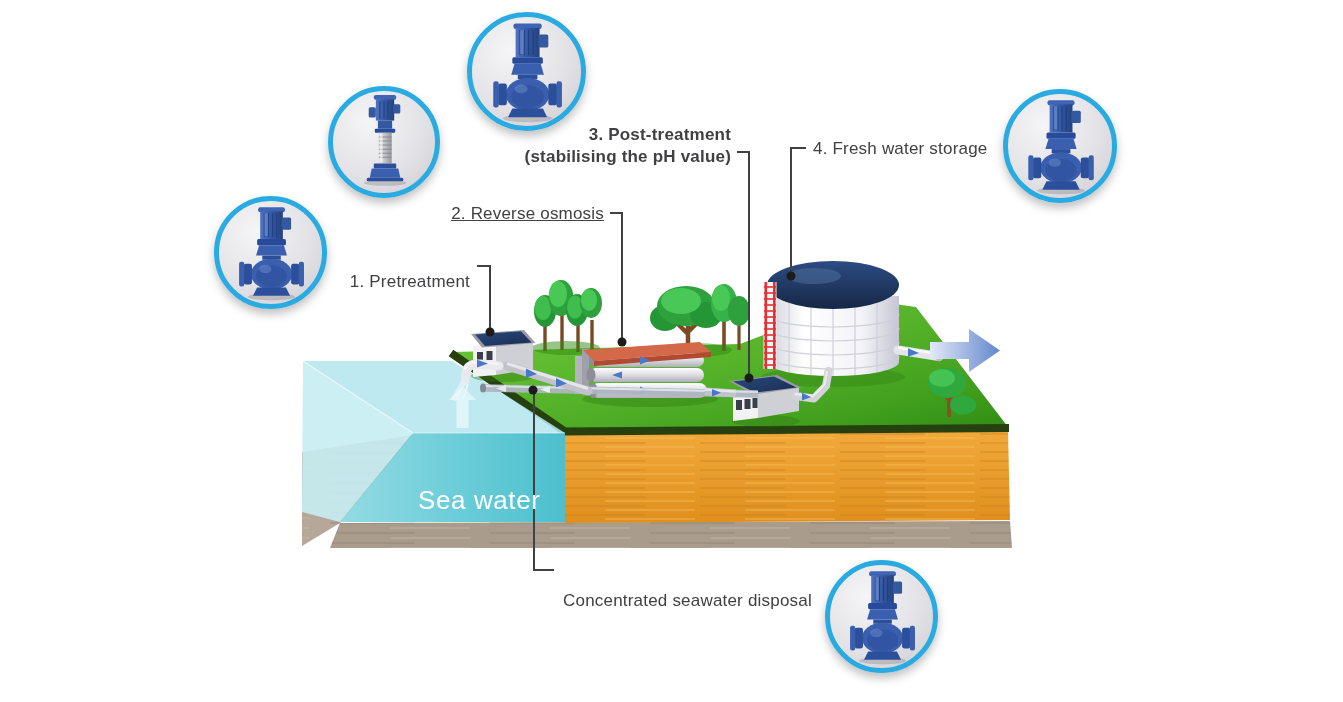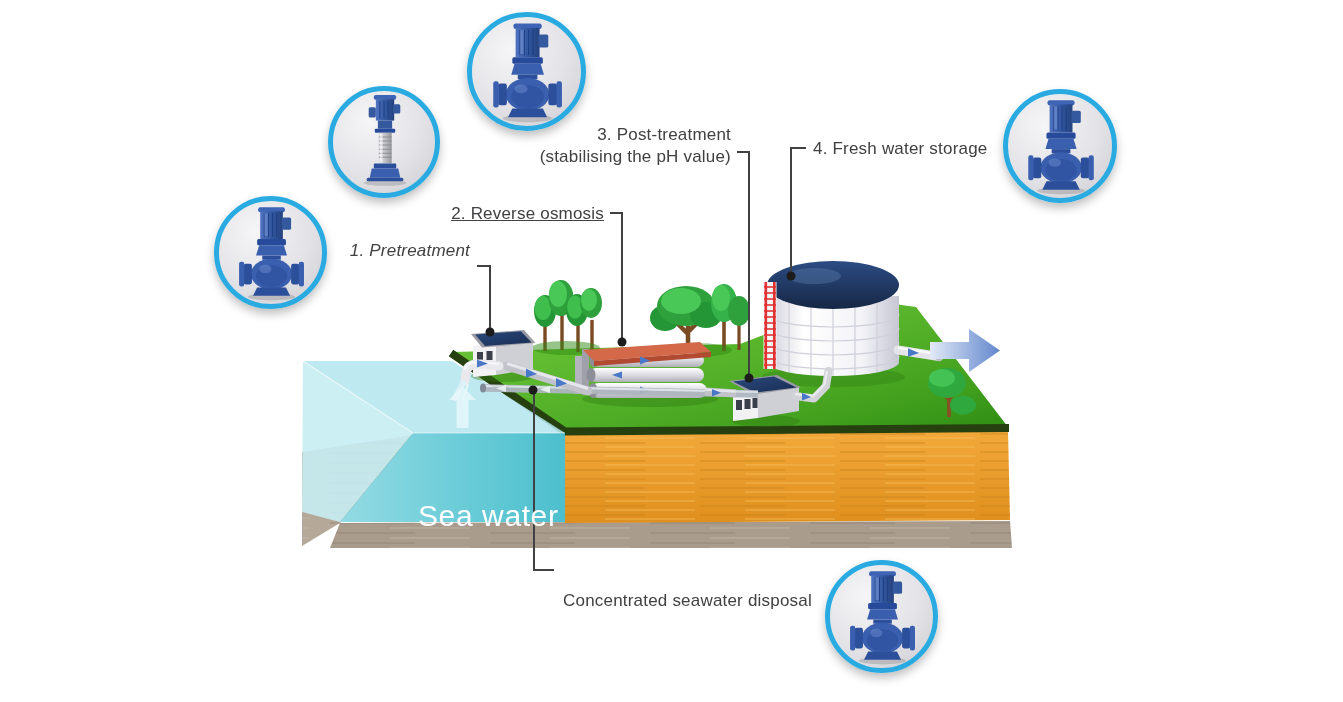--- a/index.html
+++ b/index.html
@@ -7,21 +7,21 @@
     position:relative;width:1343px;height:702px;background:#ffffff;overflow:hidden;
     font-family:"Liberation Sans",sans-serif;
   }
   #scene{position:absolute;left:0;top:0;width:1343px;height:702px;}
   .lbl{
     position:absolute;font-size:17px;line-height:1.32;color:#414042;
     letter-spacing:.2px;white-space:nowrap;text-align:center;
   }
   .lbl.right{text-align:right;}
   .sea-lbl{
-    position:absolute;left:418px;top:499px;font-size:30px;color:#ffffff;
+    position:absolute;left:418px;top:485px;font-size:26px;color:#ffffff;
     letter-spacing:.6px;white-space:nowrap;
   }
   .pump-badge{
     position:absolute;border-radius:50%;
     border:5px solid #29abe2;
     background:radial-gradient(circle at 35% 30%, #f5f5f7 0%, #e3e3e7 55%, #d2d2d8 85%, #c9c9cf 100%);
     box-shadow:0 5px 10px rgba(0,0,0,.25);
     overflow:hidden;
   }
   .pump-badge svg{display:block;width:100%;height:100%;}
@@ -290,23 +290,23 @@
     </g>
     <g fill="#1c1c1c">
       <circle cx="490" cy="332" r="4.5"></circle>
       <circle cx="622" cy="342" r="4.5"></circle>
       <circle cx="749" cy="378" r="4.5"></circle>
       <circle cx="791" cy="276" r="4.5"></circle>
       <circle cx="533" cy="390" r="4.5"></circle>
     </g>
   </svg>
 
-  <div class="lbl right" style="left:320px;top:240px;width:150px;font-style:italic;">1. Pretreatment</div>
+  <div class="lbl right" style="left:320px;top:271px;width:150px;">1. Pretreatment</div>
   <div class="lbl right" style="left:434px;top:203px;width:170px;text-decoration:underline;">2. Reverse osmosis</div>
-  <div class="lbl right" style="left:500px;top:124px;width:231px;">
+  <div class="lbl right" style="left:500px;top:124px;width:231px;font-weight:bold;">
     <span>3. Post-treatment</span><br>
     <span>(stabilising the pH value)</span>
   </div>
   <div class="lbl" style="left:813px;top:138px;">4. Fresh water storage</div>
   <div class="lbl" style="left:563px;top:590px;">Concentrated seawater disposal</div>
   <div class="sea-lbl">Sea water</div>
 
   <div class="pump-badge" style="left:467px;top:12px;width:109px;height:109px;">
     <svg viewBox="0 0 100 100">
       <ellipse cx="51" cy="93" rx="23" ry="3.5" fill="#000" opacity=".14"></ellipse>

